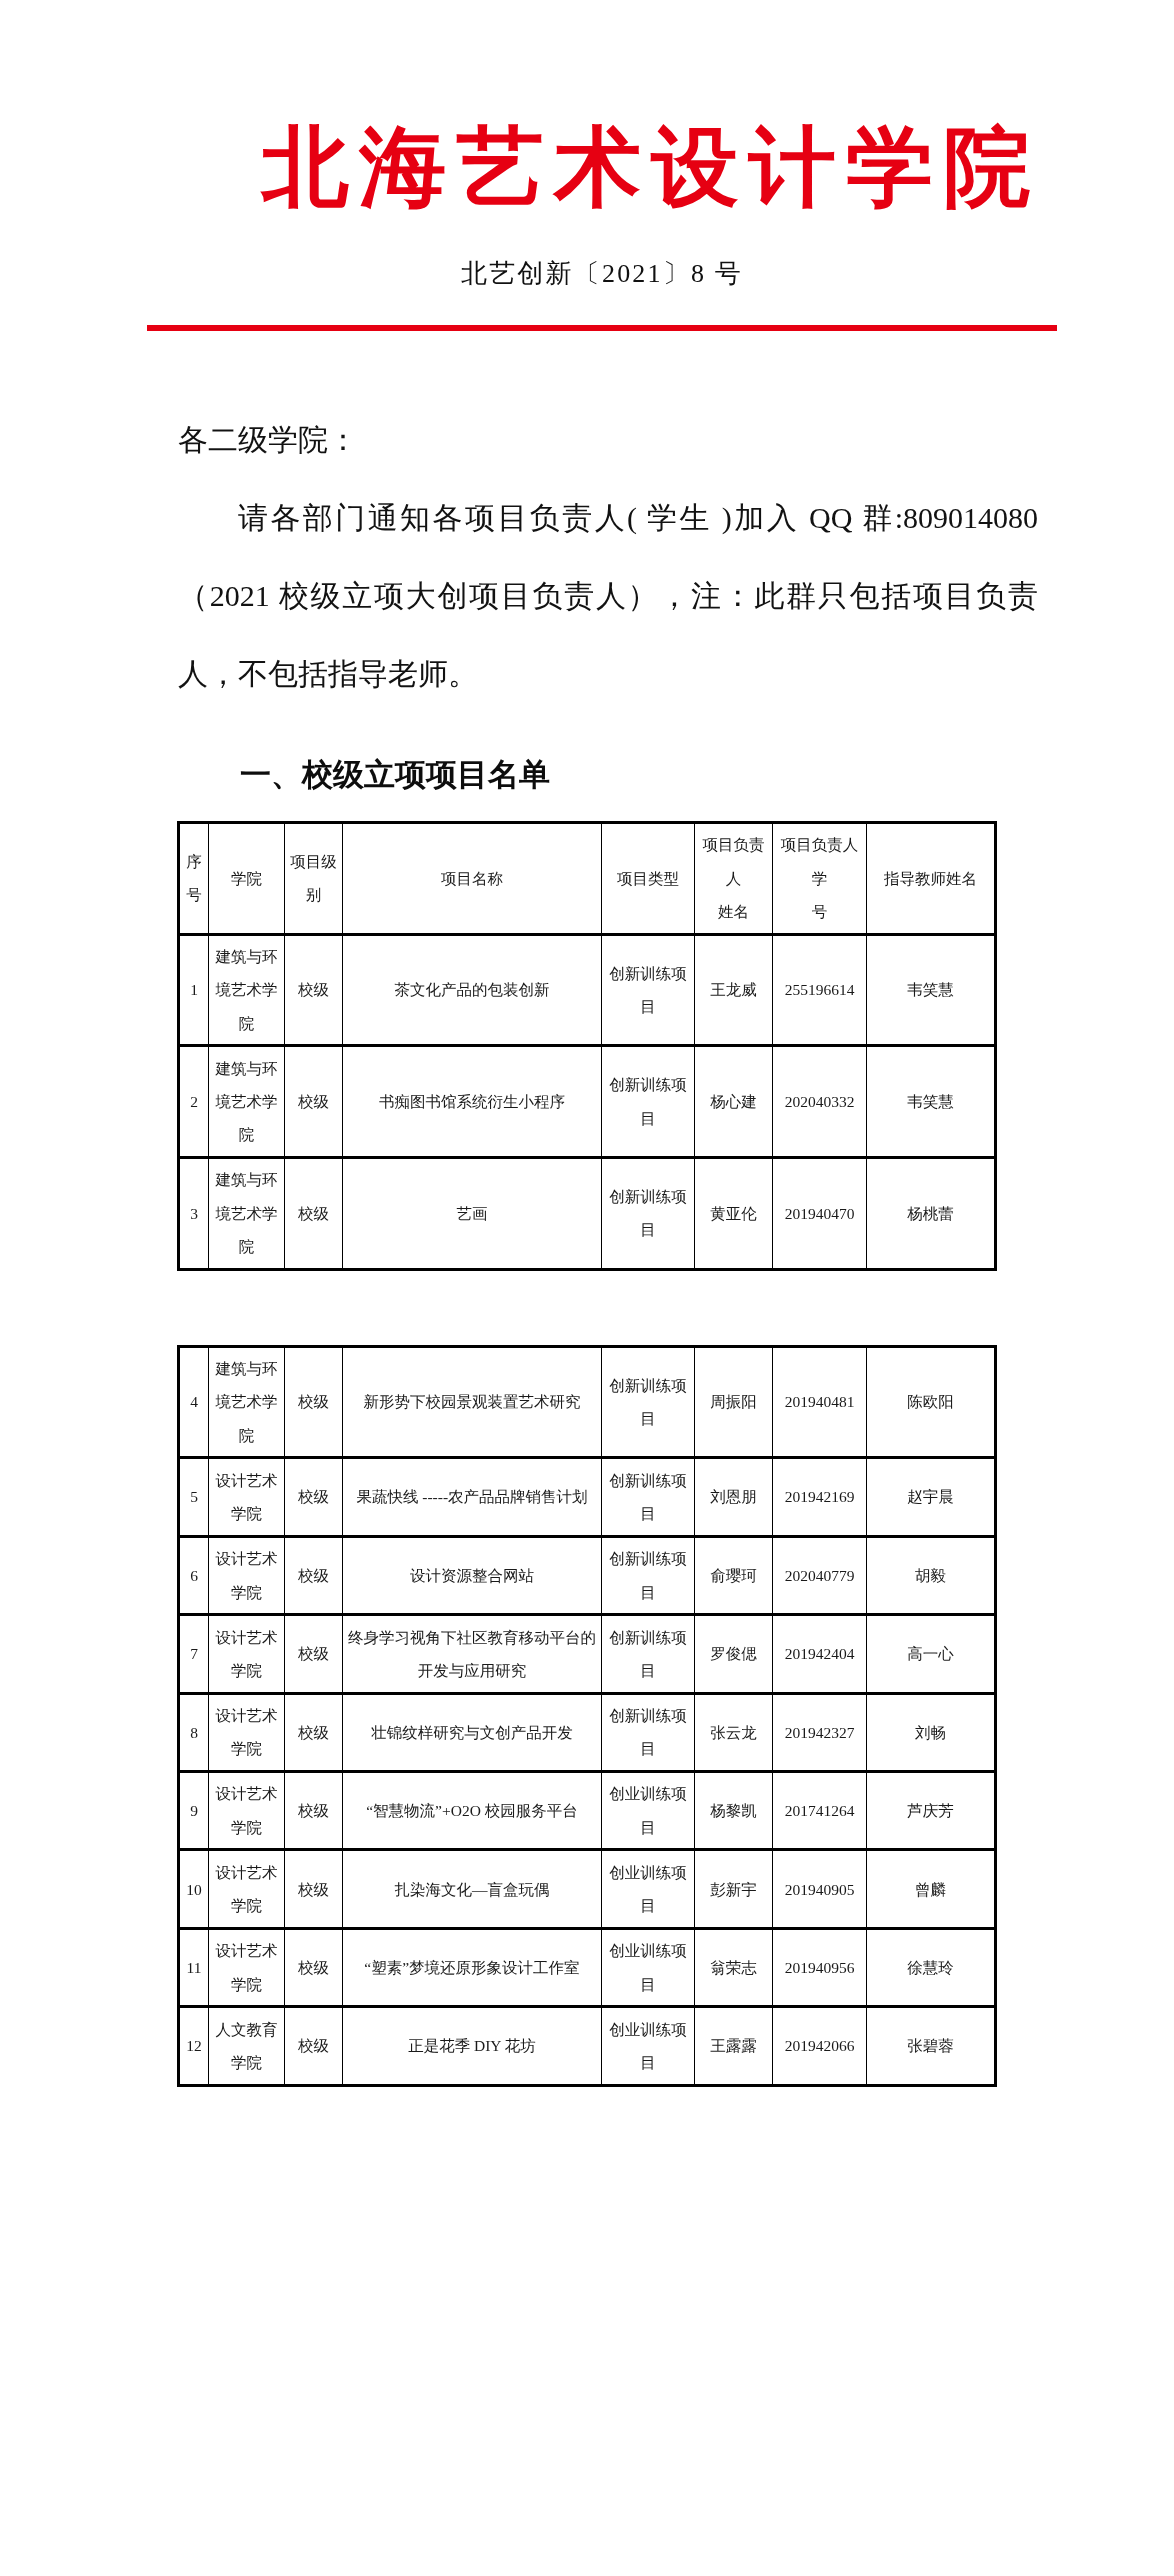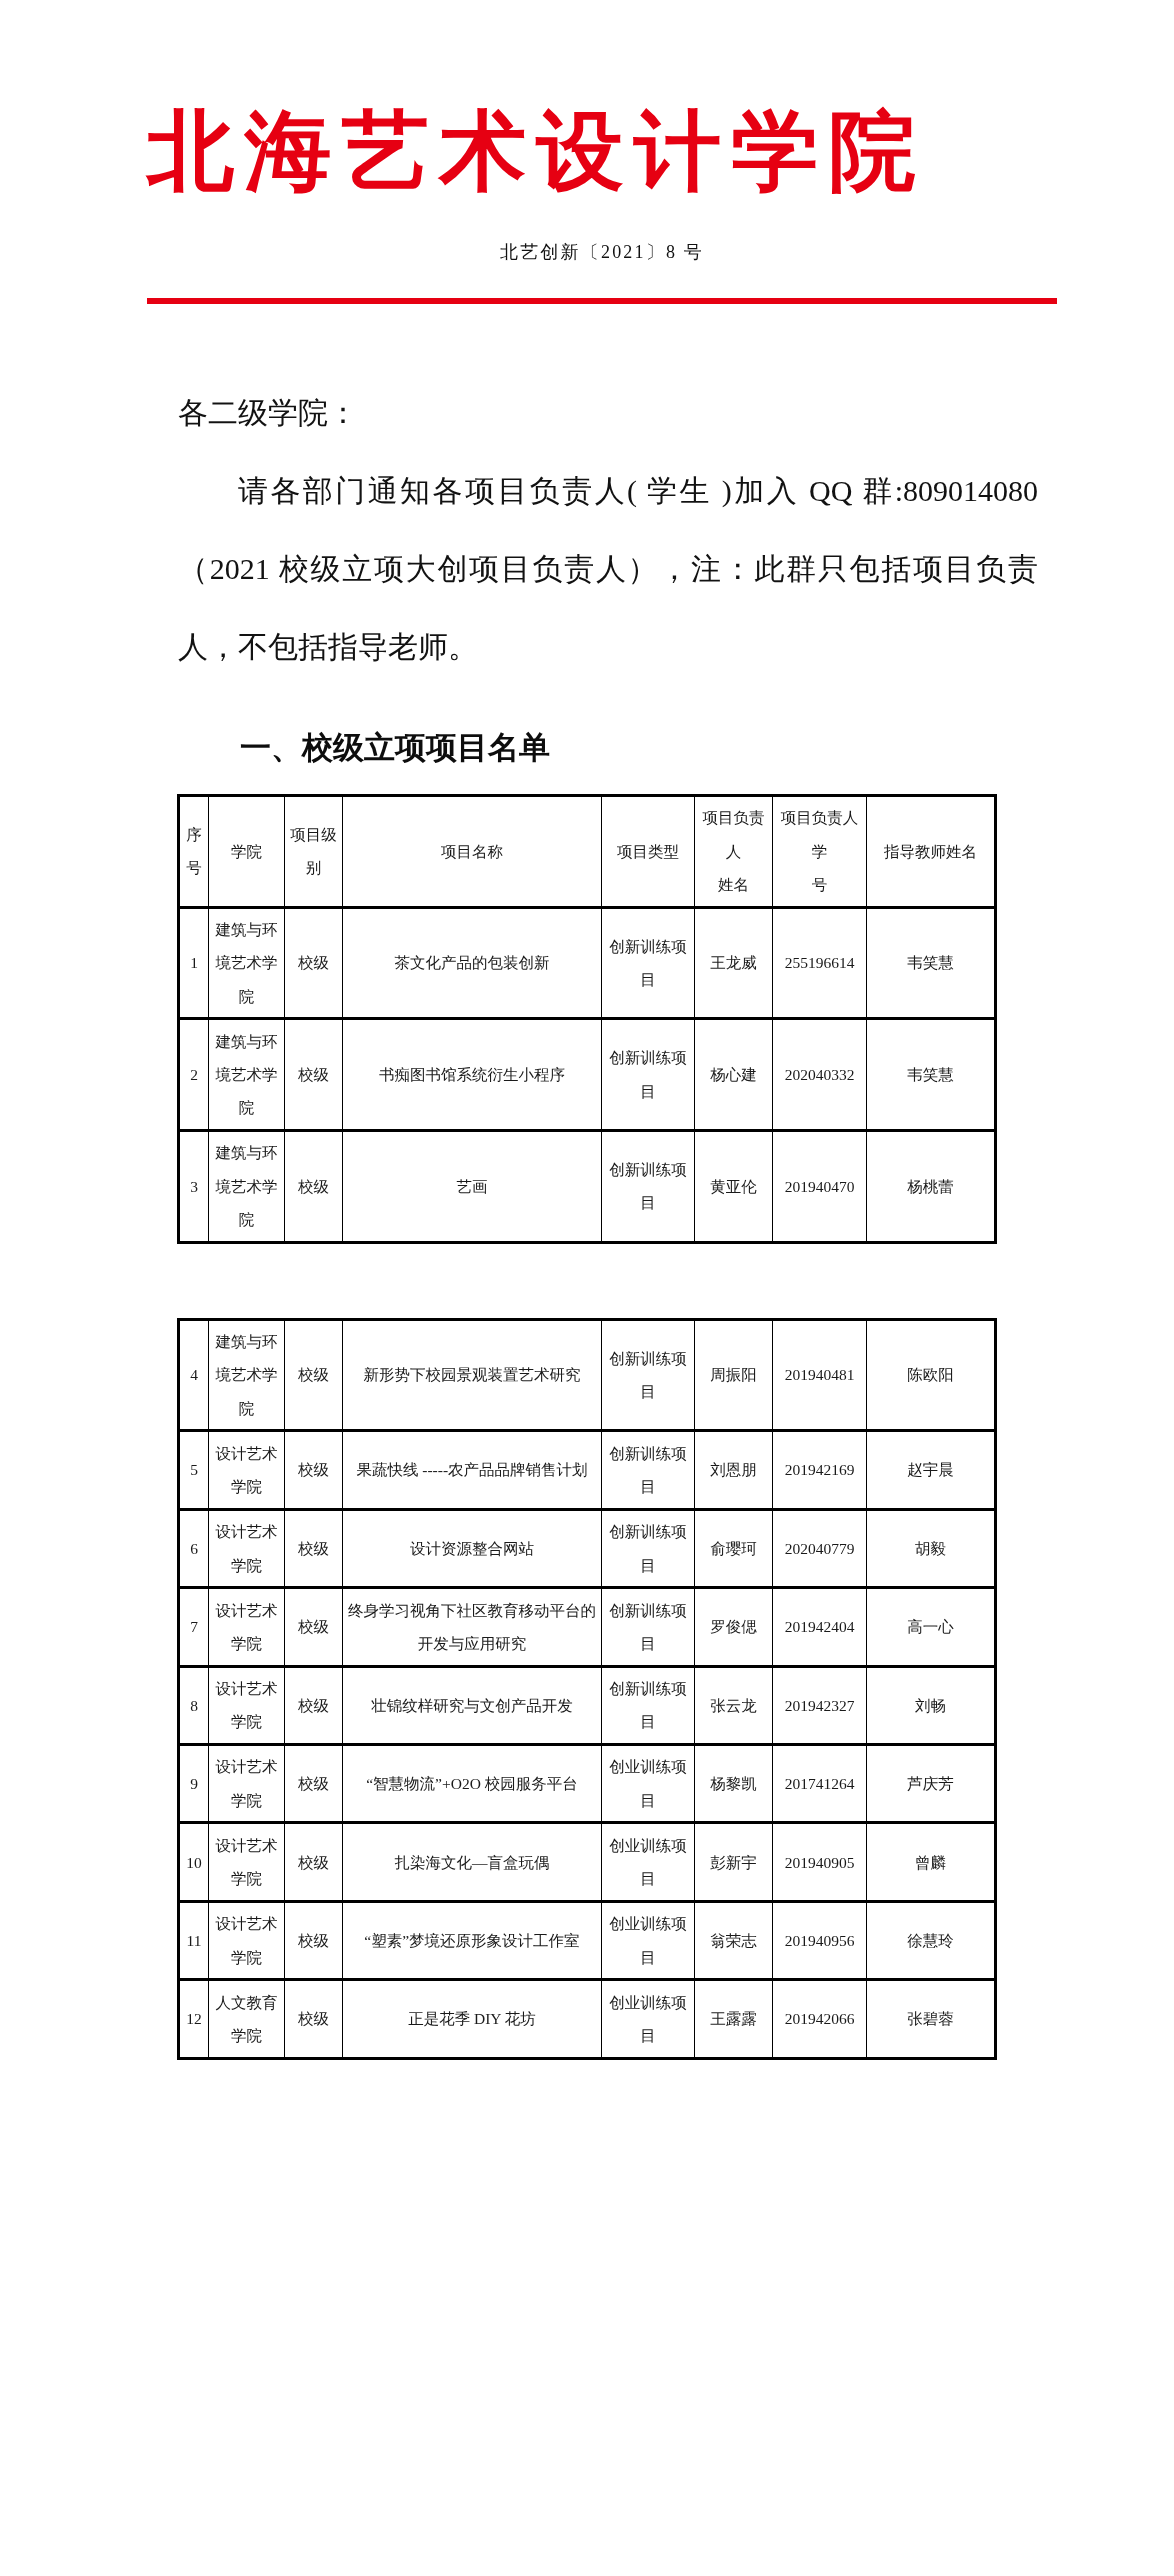--- a/index.html
+++ b/index.html
@@ -1,26 +1,26 @@
 <!DOCTYPE html>
 <html style="font-size:12px"><head>
 <meta charset="utf-8">
 <style>
   html,body{margin:0;padding:0;background:#ffffff;}
   body{width:1174px;min-height:2576px;font-family:"Liberation Serif","DejaVu Serif",serif;color:#121212;}
   *{box-sizing:border-box;}
   .page{width:1174px;min-height:2576px;padding:95px 117px 44px 147px;background:#ffffff;}
 
   .school-name{
-    color:#e60012;text-align:left;font-weight:bold;
-    font-size:87px;line-height:1.32;letter-spacing:10.4px;margin:0;
+    color:#e60012;text-align:right;font-weight:bold;
+    font-size:87px;line-height:1.32;letter-spacing:10.4px;margin:16px;
     font-family:"Liberation Serif","DejaVu Serif",serif;
   }
   .doc-number{
-    text-align:center;font-size:18px;letter-spacing:2.2px;margin-top:30px;color:#111;font-family:Liberation Serif, serif;
+    text-align:center;font-size:26px;letter-spacing:2.2px;margin-top:30px;color:#111;font-family:Liberation Serif, serif;
   }
   .red-rule{height:6px;background:#e60012;margin-top:34px;}
 
   .notice-title{
     font-family:"Liberation Sans","DejaVu Sans",sans-serif;
     font-weight:bold;font-size:41px;line-height:74px;text-align:center;
     margin:62px 0 0 0;color:#0d0d0d;
   }
 
   .body-text{margin-top:70px;padding:0 19px 0 31px;font-size:30px;line-height:78px;text-align:justify;}

